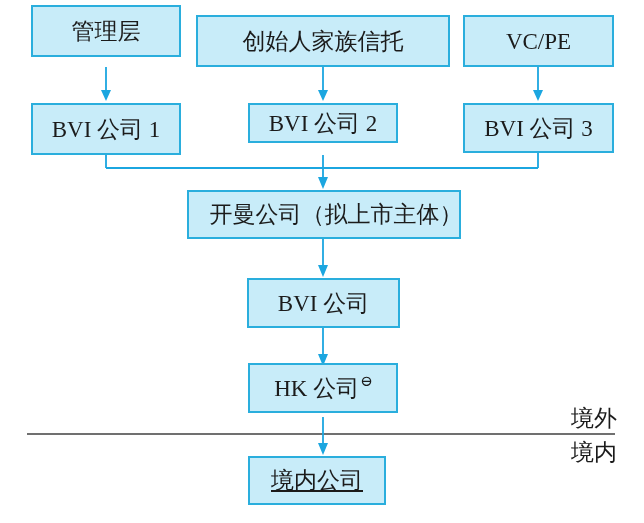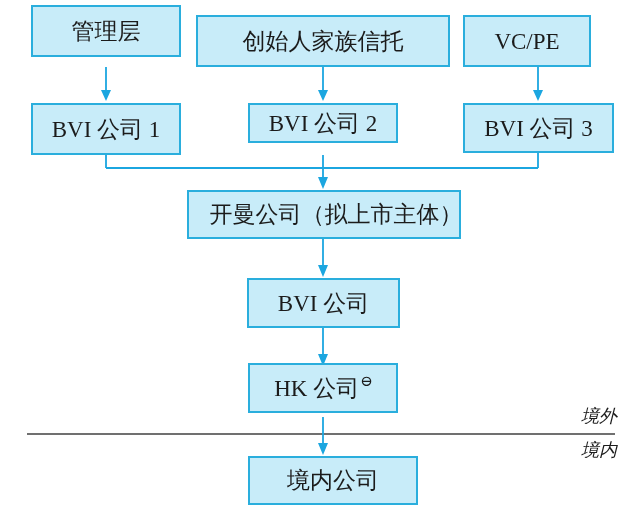--- a/index.html
+++ b/index.html
@@ -60,23 +60,22 @@
     font-size: 15px;
     line-height: 0;
     position: relative;
     top: -7px;
     left: 1px;
   }
   .region-label {
     position: absolute;
     width: 90px;
     text-align: right;
-    font-size: 18px;
+    font-size: 23px;
     line-height: 1;
-    font-style: italic;
   }
 </style>
 </head>
 <body>
 
 <div class="canvas">
 
   <svg class="connector-layer" width="644" height="523" viewBox="0 0 644 523">
 
     <line class="d" x1="27" y1="434" x2="615" y2="434"></line>
@@ -116,21 +115,21 @@
       <path class="h" d="M318,443 h10 L323,455 z"></path>
     </g>
   </svg>
 
   <div class="node" style="left:31px; top:5px; width:150px; height:52px;">
     <span>管理层</span>
   </div>
   <div class="node" style="left:196px; top:15px; width:254px; height:52px;">
     <span>创始人家族信托</span>
   </div>
-  <div class="node" style="left:463px; top:15px; width:128px; height:52px;">
+  <div class="node" style="left:463px; top:15px; width:151px; height:52px;">
     <span>VC/PE</span>
   </div>
 
   <div class="node" style="left:31px; top:103px; width:150px; height:52px;">
     <span>BVI 公司 1</span>
   </div>
   <div class="node" style="left:248px; top:103px; width:150px; height:40px;">
     <span>BVI 公司 2</span>
   </div>
   <div class="node" style="left:463px; top:103px; width:151px; height:50px;justify-content:center;">
@@ -143,20 +142,20 @@
 
   <div class="node" style="left:247px; top:278px; width:153px; height:50px;">
     <span>BVI 公司</span>
   </div>
 
   <div class="node" style="left:248px; top:363px; width:150px; height:50px;">
     <span>HK 公司</span>
       <sup>⊖</sup>
   </div>
 
-  <div class="node" style="left:248px; top:456px; width:170px; height:49px;">
+  <div class="node" style="left:248px; top:456px; width:138px; height:49px;text-decoration:underline;">
     <span>境内公司</span>
   </div>
 
   <div class="region-label" style="left:527px; top:407px;">境外</div>
   <div class="region-label" style="left:527px; top:441px;">境内</div>
 
 </div>
 
 </body></html>

